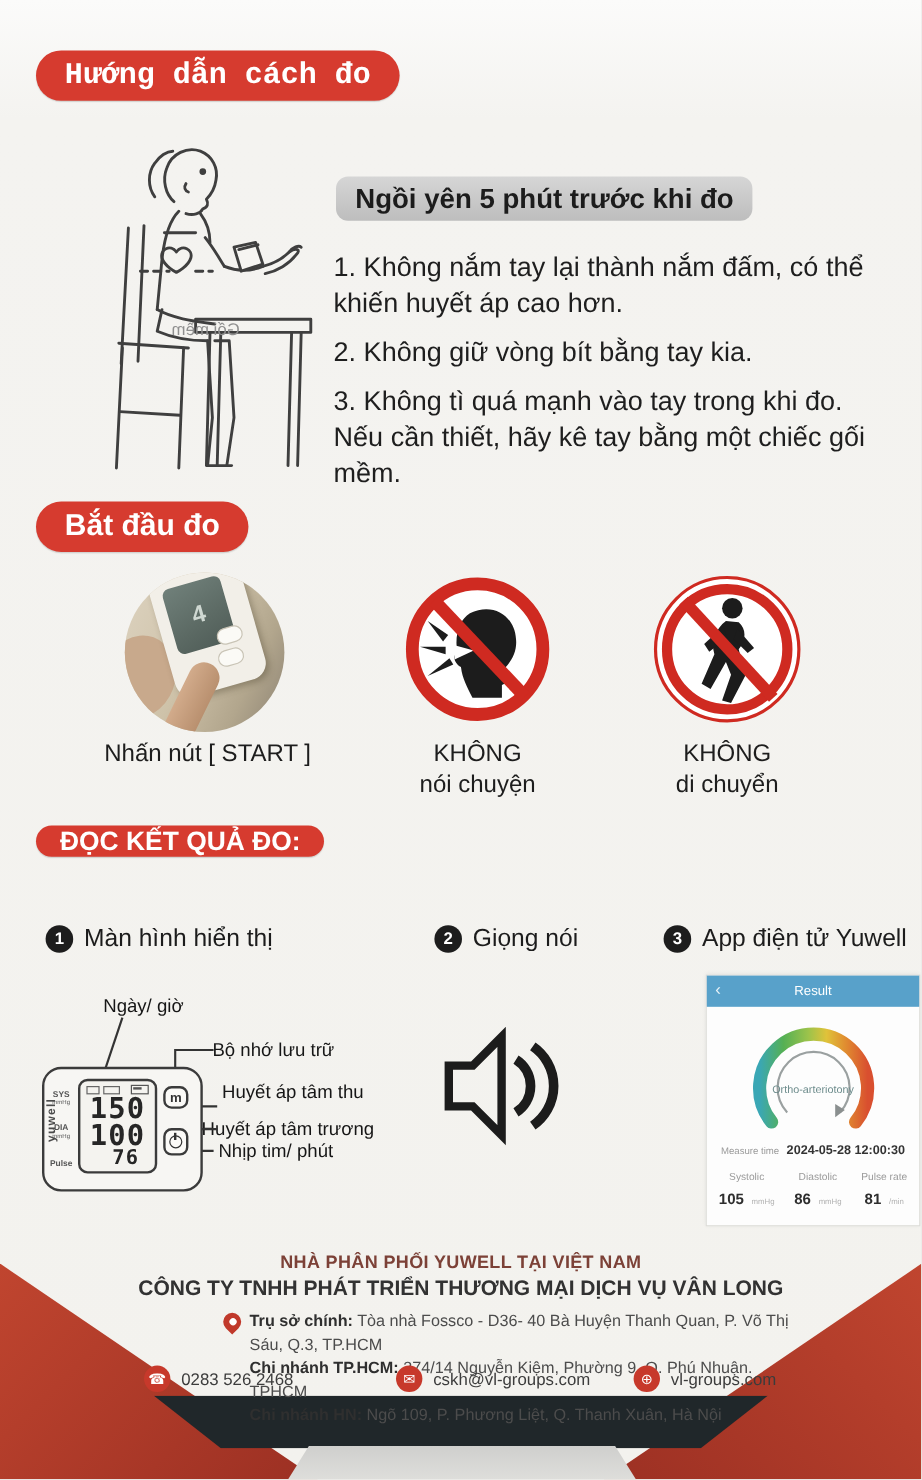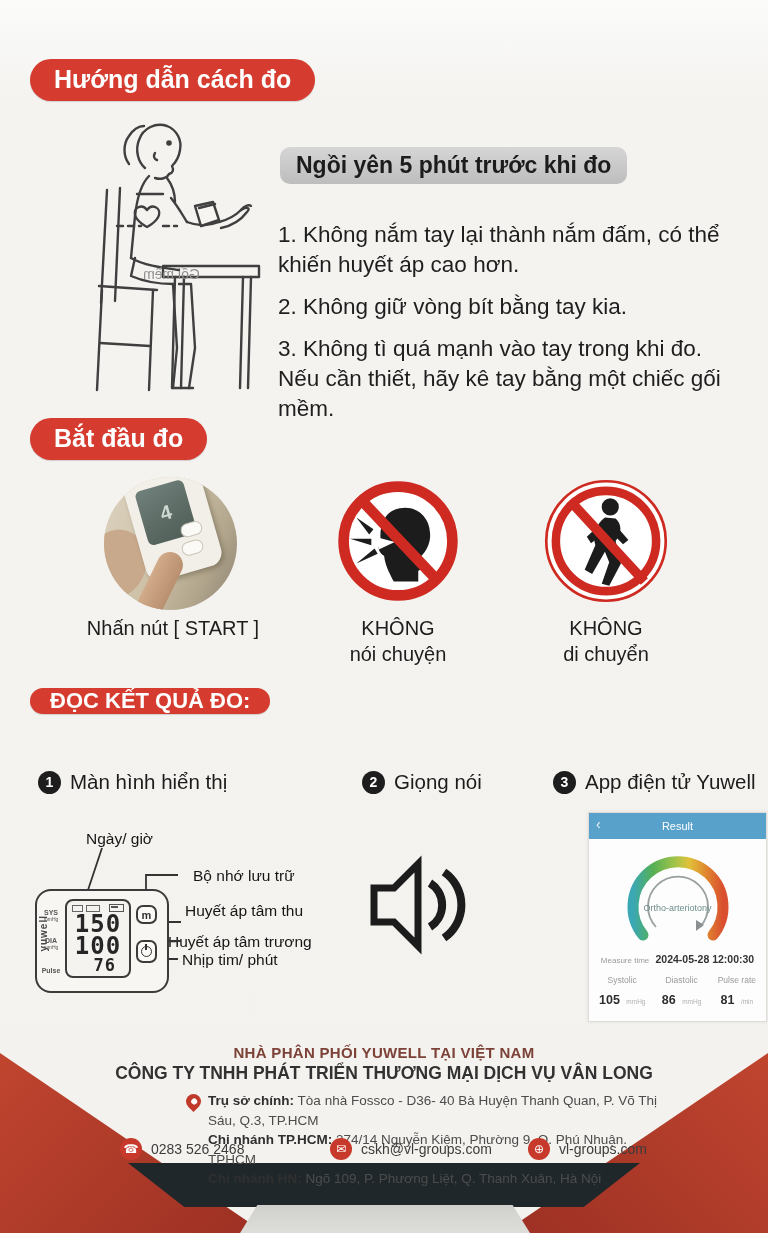--- a/index.html
+++ b/index.html
@@ -9,21 +9,21 @@
   .abs{position:absolute;}
   
   .pill{position:absolute;background:#d63b2f;color:#fff;font-weight:bold;
         border-radius:24px;padding:7px 24px;font-size:25px;line-height:1.1;
         box-shadow:0 1px 1px rgba(0,0,0,.15);}
   .pill.small{font-size:22px;padding:1px 20px;}
   .graypill{position:absolute;background:linear-gradient(#d6d6d6,#bdbdbd);
         color:#1c1c1c;font-weight:bold;border-radius:10px;padding:5px 16px;font-size:23px;}
   
   .instructions{position:absolute;left:278px;top:208px;width:470px;font-size:22.5px;line-height:1.33;color:#1e1e1e;}
-  .instructions p{margin:12px 0 11px 0;}
+  .instructions p{margin:0 0 11px 0;}
   
   .illus{position:absolute;left:45px;top:98px;width:220px;height:310px;}
   .ghost-label{position:absolute;left:98px;top:168px;color:#8f8f8f;font-size:14px;transform:scaleX(-1);}
   
   .photo-circle{position:absolute;left:104px;top:477px;width:133px;height:133px;border-radius:50%;overflow:hidden;
         background:linear-gradient(115deg,#ddd3c0 0%,#cec2a9 45%,#b2a68d 75%,#8c8272 100%);}
   .pc-arm{position:absolute;left:-18px;top:52px;width:60px;height:70px;background:#c8a98c;border-radius:50%;transform:rotate(20deg);}
   .pc-device{position:absolute;left:30px;top:-6px;width:78px;height:104px;background:#f2efe8;border-radius:14px;
         transform:rotate(-16deg);box-shadow:2px 3px 5px rgba(70,60,40,.35);}
   .pc-screen{position:absolute;left:10px;top:12px;width:50px;height:56px;border-radius:6px;
@@ -98,21 +98,21 @@
   .deco-dark{position:absolute;left:128px;top:1163px;width:512px;height:44px;background:#20272a;
         clip-path:polygon(0 0,100% 0,89% 100%,11% 100%);}
   .deco-gray{position:absolute;left:240px;top:1205px;width:290px;height:28px;background:linear-gradient(#cfcfcd,#dededb);
         clip-path:polygon(6% 0,94% 0,100% 100%,0 100%);}
 </style>
 </head>
 <body>
 
 <div class="page">
 
-  <div class="pill" style="left:30px;top:59px;">Hướng dẫn cách đo</div>
+  <div class="pill" style="left:30px;top:42px;font-family:Liberation Mono, monospace;">Hướng dẫn cách đo</div>
 
   <div class="illus">
     <svg width="220" height="310" viewBox="0 0 220 310">
       <g fill="none" stroke="#3f3f3f" stroke-width="2.4" stroke-linecap="round" stroke-linejoin="round">
 
         <path d="M62,92 L56,205"></path>
           <path d="M75,90 L70,203"></path>
         <path d="M54,188 L112,192"></path>
           <path d="M57,192 L52,292"></path>
           <path d="M108,192 L104,292"></path>
@@ -213,21 +213,21 @@
     <span class="numbadge">2</span>
     <span>Giọng nói</span>
   </div>
   <div class="numitem" style="left:553px;top:770px;">
     <span class="numbadge">3</span>
     <span>App điện tử Yuwell</span>
   </div>
 
   <div class="diagram">
     <span class="d-label" style="left:56px;top:18px;">Ngày/ giờ</span>
-    <span class="d-label" style="left:163px;top:55px;">Bộ nhớ lưu trữ</span>
+    <span class="d-label" style="left:147px;top:55px;">Bộ nhớ lưu trữ</span>
     <span class="d-label" style="left:155px;top:90px;">Huyết áp tâm thu</span>
     <span class="d-label" style="left:138px;top:121px;">Huyết áp tâm trương</span>
     <span class="d-label" style="left:152px;top:139px;">Nhịp tim/ phút</span>
 
     <svg class="abs" style="left:0;top:0;" width="305" height="205">
       <g fill="none" stroke="#333" stroke-width="1.8">
         <path d="M72,36 L56,84"></path>
         <path d="M148,63 L116,63 L116,91"></path>
         <path d="M151,110 L106,110"></path>
         <path d="M151,129 L104,129"></path>

